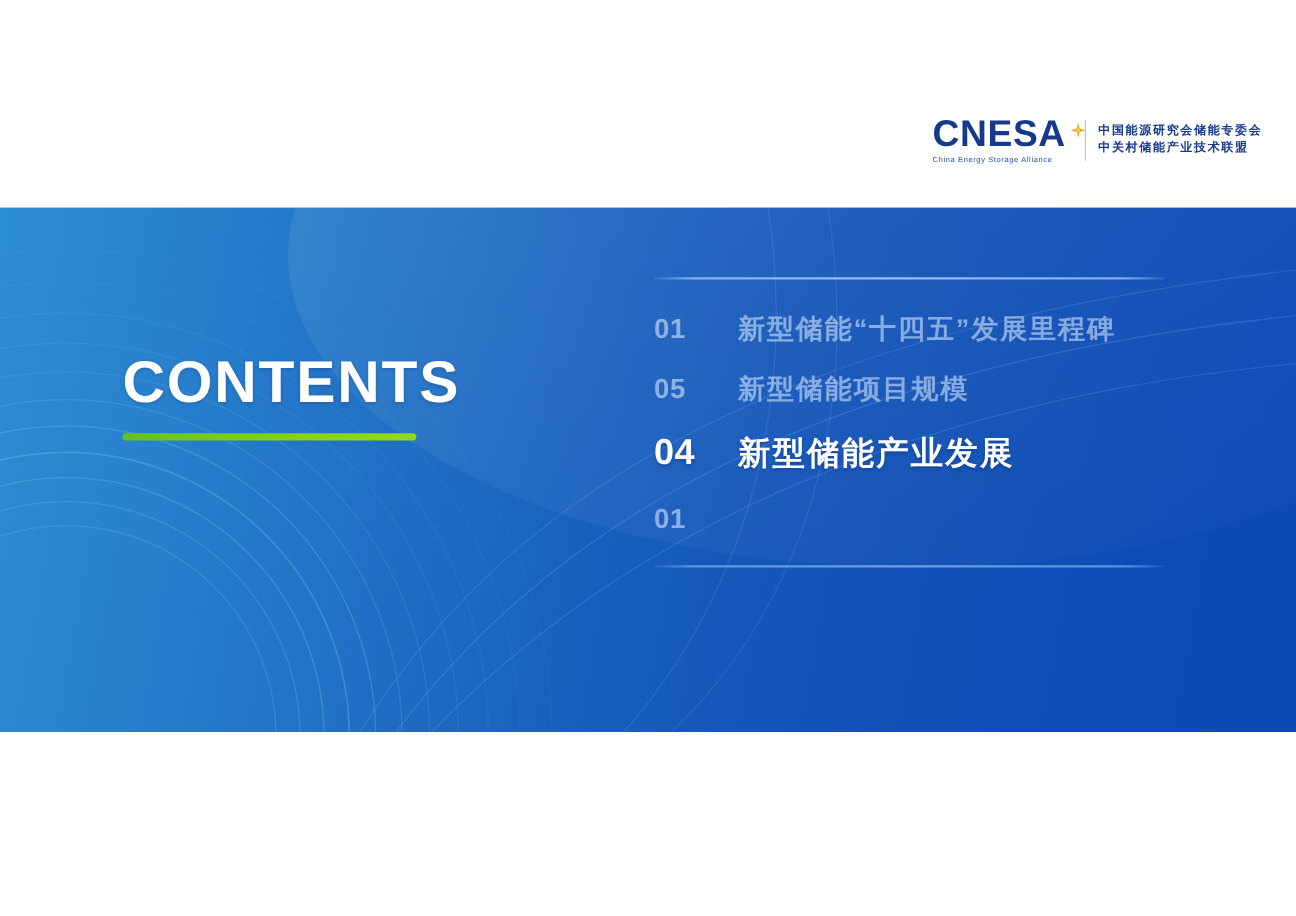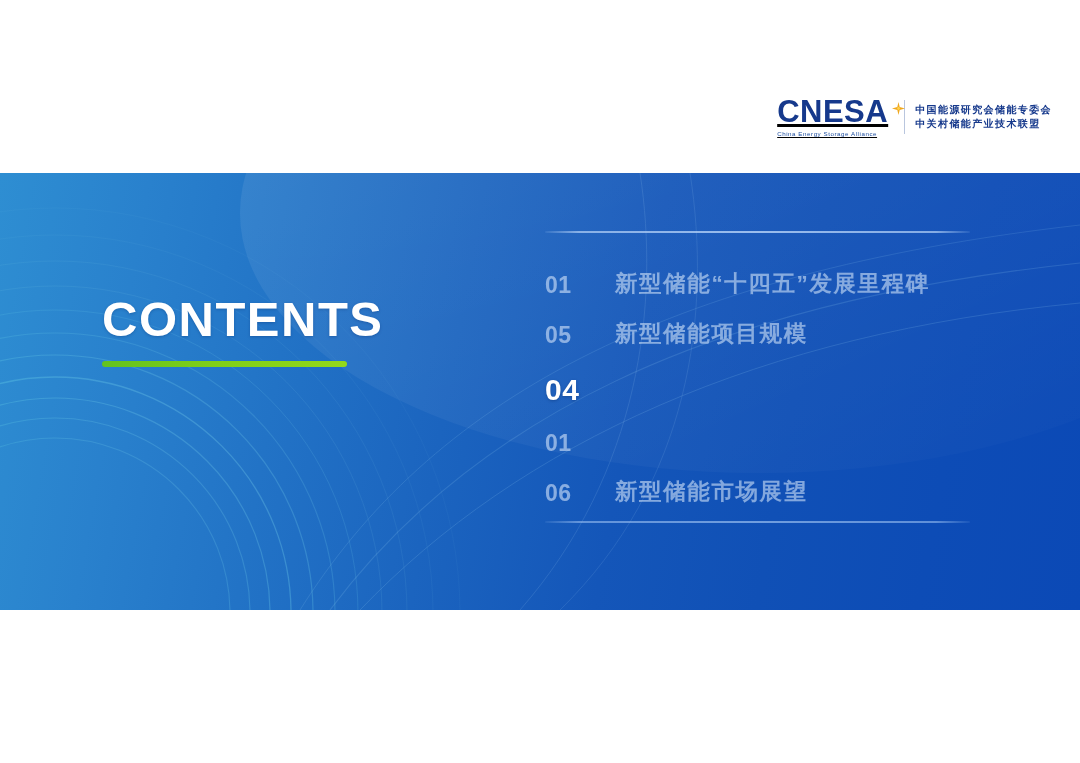--- a/index.html
+++ b/index.html
@@ -37,21 +37,20 @@
     display: flex;
     align-items: center;
     gap: 8px;
   }
   .logo-mark {
     position: relative;
     display: flex;
     flex-direction: column;
     align-items: flex-start;
     padding-right: 6px;
-    text-decoration: underline;
   }
   .logo-word {
     font-family: "Liberation Sans", "DejaVu Sans", sans-serif;
     font-weight: bold;
     font-size: 31px;
     letter-spacing: 0.5px;
     color: #16398c;
     line-height: 1;
     position: relative;
   }
@@ -165,21 +164,21 @@
         rgba(150,188,240,0.60) 8%,
         rgba(162,198,244,0.66) 50%,
         rgba(150,188,240,0.60) 92%,
         rgba(140,180,235,0.10) 100%);
   }
   .toc-items {
     padding: 16px 0 14px 0;
   }
   .toc-item {
     display: flex;
-    align-items: flex-end;
+    align-items: center;
     height: 50px;
   }
   .toc-num {
     font-family: "Liberation Sans", "DejaVu Sans", sans-serif;
     font-weight: bold;
     font-size: 23px;
     letter-spacing: 0.5px;
     color: rgba(206, 224, 248, 0.62);
     width: 70px;
     flex: 0 0 70px;
@@ -301,30 +300,27 @@
         </div>
 
         <div class="toc-item">
           <span class="toc-num">05</span>
           <span class="toc-label">新型储能项目规模</span>
         </div>
 
 
         <div class="toc-item active">
           <span class="toc-num">04</span>
+          <span class="toc-label">新型储能产业发展</span>
         </div>
 
         <div class="toc-item">
           <span class="toc-num">01</span>
         </div>
 
-        <div class="toc-item">
-          <span class="toc-num">06</span>
-          <span class="toc-label">新型储能市场展望</span>
-        </div>
 
       </div>
 
       <div class="toc-rule bottom"></div>
     </div>
 
   </div>
 
   <div style="position:absolute;left:0;top:610px;width:1080px;height:153px;background:#ffffff;"></div>
 

